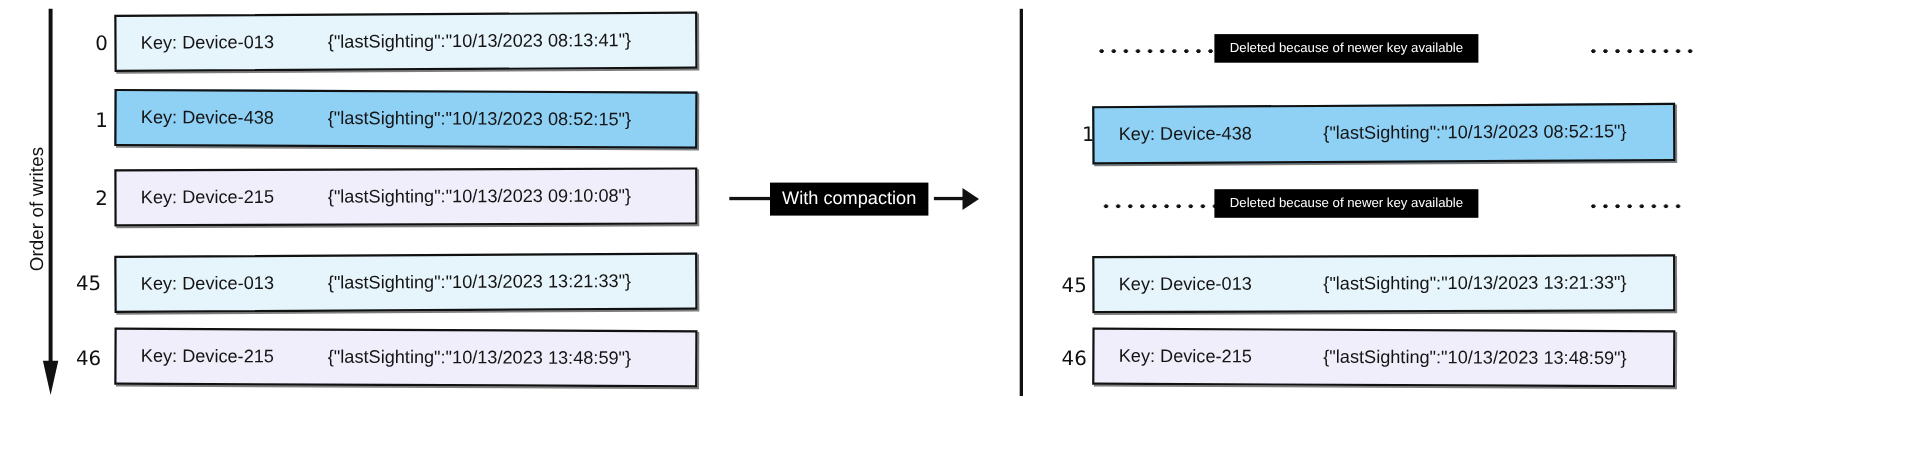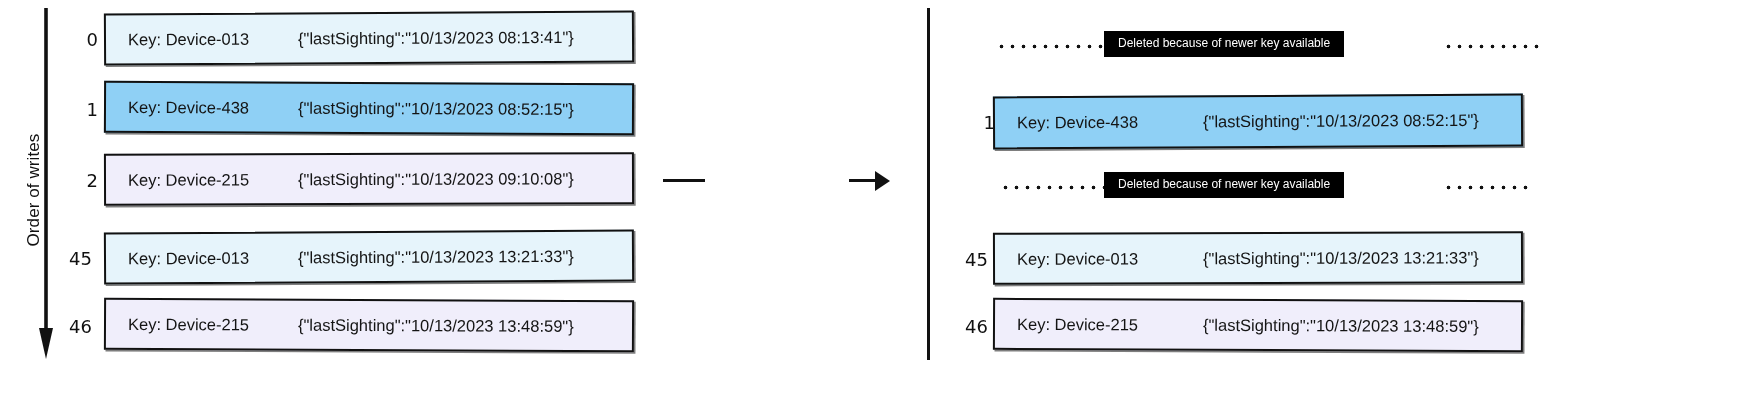--- a/index.html
+++ b/index.html
@@ -171,20 +171,21 @@
     <span class="val">{"lastSighting":"10/13/2023 13:21:33"}</span>
   </div>
 
   <div class="idx" style="left:52px; top:316px;">46</div>
   <div class="rec tilt-b fill-lav" style="left:104px; top:299px; width:530px; height:52px;">
     <span class="key">Key: Device-215</span>
     <span class="val">{"lastSighting":"10/13/2023 13:48:59"}</span>
   </div>
 
   <div class="comp-line" style="left:663px; top:179px; width:42px;"></div>
+  <div class="badge" style="left:700px; top:166px;">With compaction</div>
   <div class="comp-line" style="left:849px; top:179px; width:28px;"></div>
   <div class="arrowhead-r" style="left:875px; top:171px;"></div>
 
   <div class="divider" style="left:927px;"></div>
 
   <div class="dots" style="left:996px; top:44px; width:110px;"></div>
   <div class="del-badge" style="left:1104px; top:31px;">Deleted because of newer key available</div>
   <div class="dots" style="left:1443px; top:44px; width:100px;"></div>
 
   <div class="idx" style="left:955px; top:112px;">1</div>

